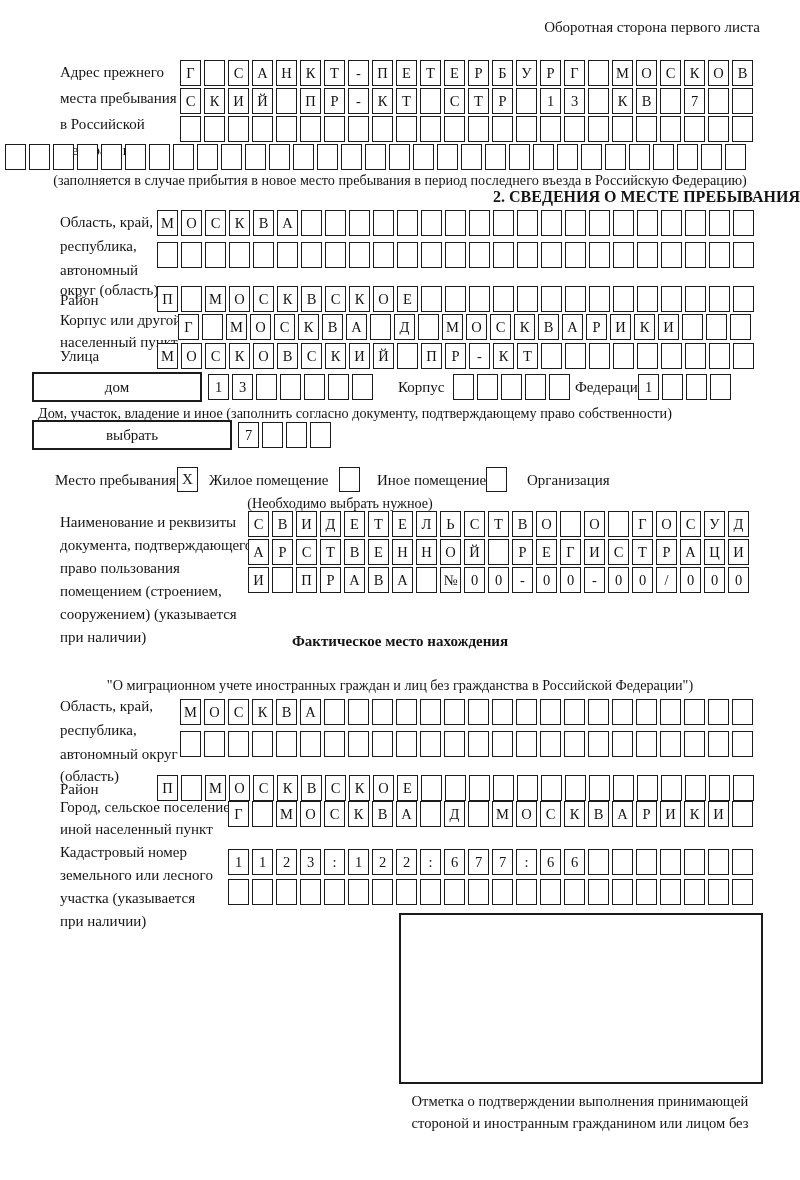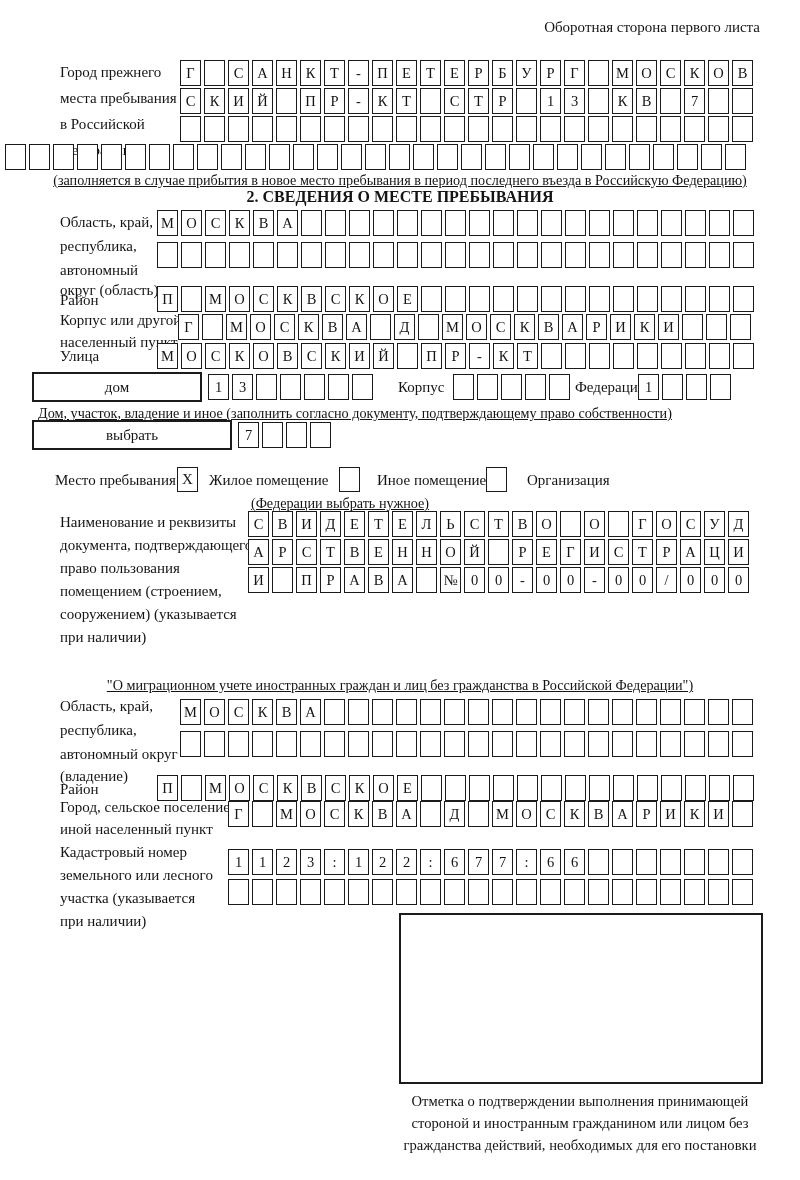--- a/index.html
+++ b/index.html
@@ -2,24 +2,24 @@
 <html><head>
 <meta charset="utf-8">
 <style>
   * { margin:0; padding:0; box-sizing:border-box; }
   html,body { background:#ffffff; }
   .page {
     position:relative; width:800px; height:1180px; background:#fff;
     color:#141414; font-family:"Liberation Serif", serif; overflow:hidden;
   }
   .lbl { position:absolute; font-size:15px; line-height:18px; white-space:nowrap; color:#141414; }
-  .small { font-size:14.2px;text-decoration:underline; }
+  .small { font-size:14.2px; }
   .center { left:0; width:800px; text-align:center; }
   .b { font-weight:700; }
-  .t16 { font-size:16px; }
+  .t16 { font-size:16px;text-align:right; }
   .cellrow { position:absolute; display:flex; gap:3px; }
   .cell {
     width:21px; height:26px; flex:0 0 21px; border:1.7px solid #1b1b1b;
     display:flex; align-items:center; justify-content:center;
     font-size:14.5px; line-height:1; padding-top:1px; background:#fff;
   }
   .bigfield {
     position:absolute; height:30px; border:2px solid #1b1b1b; background:#fff;
     display:flex; align-items:center; justify-content:center; font-size:15px;
   }
@@ -30,21 +30,21 @@
   .bigbox { position:absolute; border:2px solid #1b1b1b; background:#fff; }
   .capline { position:absolute; left:368px; width:424px; text-align:center; font-size:14.6px; line-height:20px;font-family:Liberation Serif, serif; }
 </style>
 </head>
 <body>
 
 <div class="page">
 
   <div class="lbl" style="top:18px;left:420px;width:340px;text-align:right;white-space:normal">Оборотная сторона первого листа</div>
 
-  <div class="lbl" style="top:63px;left:60px">Город прежнего</div>
+  <div class="lbl" style="top:63px;left:60px">Адрес прежнего</div>
   <div class="lbl" style="top:89px;left:60px">места пребывания</div>
   <div class="lbl" style="top:115px;left:60px">в Российской</div>
   <div class="lbl" style="top:141px;left:60px">Федерации</div>
   <div class="cellrow" style="top:60px;left:180px">
       <span class="cell">Г</span>
       <span class="cell"></span>
       <span class="cell">С</span>
       <span class="cell">А</span>
       <span class="cell">Н</span>
       <span class="cell">К</span>
@@ -337,21 +337,21 @@
       <span class="cell"></span>
     </div>
 
   <div class="lbl" style="top:471px;left:55px">Место пребывания:</div>
   <div class="chk" style="top:467px;left:177px">X</div>
   <div class="lbl" style="top:471px;left:209px">Жилое помещение</div>
   <div class="chk" style="top:467px;left:339px"></div>
   <div class="lbl" style="top:471px;left:377px">Иное помещение</div>
   <div class="chk" style="top:467px;left:486px"></div>
   <div class="lbl" style="top:471px;left:527px">Организация</div>
-  <div class="lbl small" style="top:494px;left:205px;width:270px;text-align:center">(Федерации выбрать нужное)</div>
+  <div class="lbl small" style="top:494px;left:205px;width:270px;text-align:center">(Необходимо выбрать нужное)</div>
 
   <div class="lbl" style="top:513px;left:60px">Наименование и реквизиты</div>
   <div class="lbl" style="top:536px;left:60px">документа, подтверждающего</div>
   <div class="lbl" style="top:559px;left:60px">право пользования</div>
   <div class="lbl" style="top:582px;left:60px">помещением (строением,</div>
   <div class="lbl" style="top:605px;left:60px">сооружением) (указывается</div>
   <div class="lbl" style="top:628px;left:60px">при наличии)</div>
   <div class="cellrow" style="top:511px;left:248px">
       <span class="cell">С</span>
       <span class="cell">В</span>
@@ -415,26 +415,27 @@
       <span class="cell">0</span>
       <span class="cell">-</span>
       <span class="cell">0</span>
       <span class="cell">0</span>
       <span class="cell">/</span>
       <span class="cell">0</span>
       <span class="cell">0</span>
       <span class="cell">0</span>
     </div>
 
+  <div class="lbl b center" style="top:632px">Фактическое место нахождения</div>
   <div class="lbl small center" style="top:676px">"О миграционном учете иностранных граждан и лиц без гражданства в Российской Федерации")</div>
 
   <div class="lbl" style="top:697px;left:60px">Область, край,</div>
   <div class="lbl" style="top:721px;left:60px">республика,</div>
   <div class="lbl" style="top:745px;left:60px">автономный округ</div>
-  <div class="lbl" style="top:767px;left:60px">(владение)</div>
+  <div class="lbl" style="top:767px;left:60px">(область)</div>
   <div class="cellrow" style="top:699px;left:180px">
       <span class="cell">М</span>
       <span class="cell">О</span>
       <span class="cell">С</span>
       <span class="cell">К</span>
       <span class="cell">В</span>
       <span class="cell">А</span>
       <span class="cell"></span>
       <span class="cell"></span>
       <span class="cell"></span>
@@ -586,15 +587,14 @@
       <span class="cell"></span>
       <span class="cell"></span>
       <span class="cell"></span>
       <span class="cell"></span>
       <span class="cell"></span>
     </div>
 
   <div class="bigbox" style="top:913px;left:399px;width:364px;height:171px"></div>
   <div class="capline" style="top:1091px">Отметка о подтверждении выполнения принимающей</div>
   <div class="capline" style="top:1113px">стороной и иностранным гражданином или лицом без</div>
-  <div class="capline" style="top:1135px">гражданства действий, необходимых для его постановки</div>
 
 </div>
 
 </body></html>

